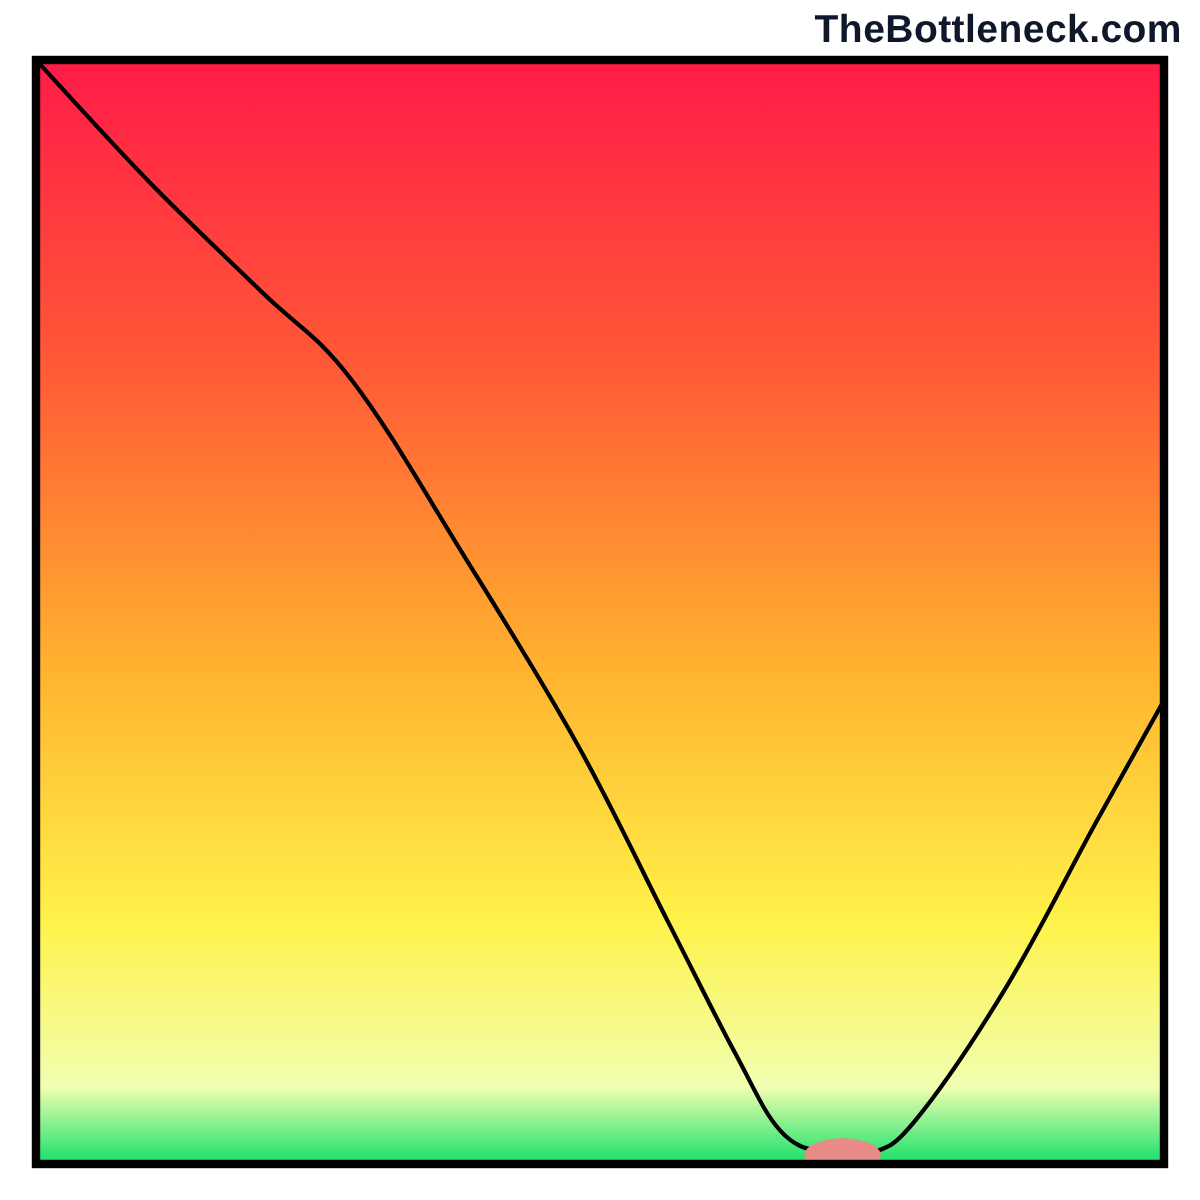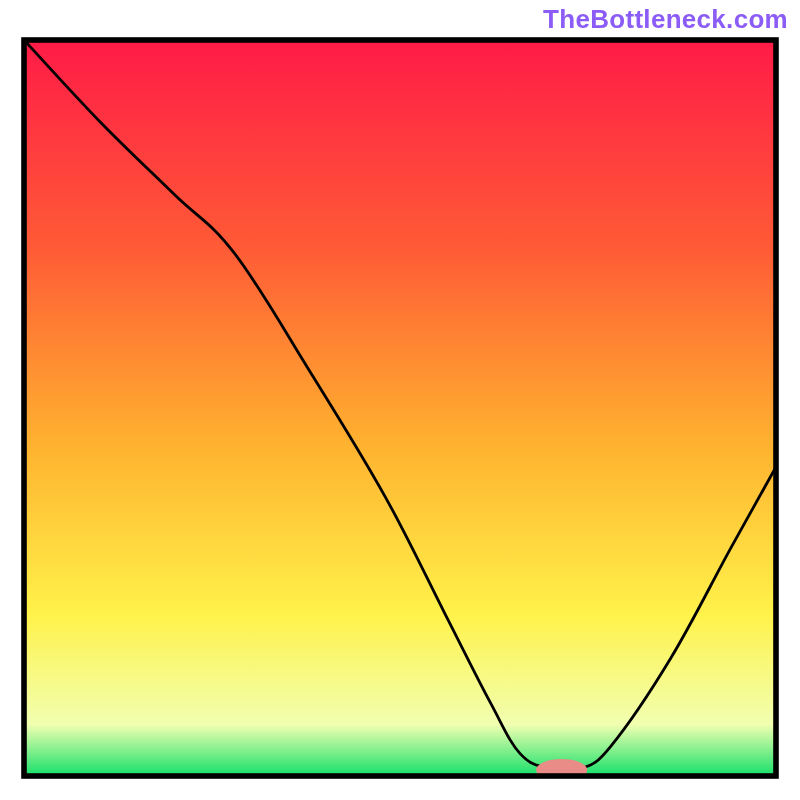--- a/index.html
+++ b/index.html
@@ -5,21 +5,21 @@
   * { margin: 0; padding: 0; box-sizing: border-box; }
   html, body { width: 800px; height: 800px; overflow: hidden; background: #fff; }
   .wrap { position: relative; width: 800px; height: 800px; }
   .watermark {
     position: absolute;
     top: 4px;
     right: 12px;
     font-family: Arial, Helvetica, sans-serif;
     font-size: 26px;
     font-weight: 600;
-    color: #8b5cf6;
+    color: #0f172a;
     letter-spacing: 0.3px;
   }
   svg { display: block; }
 </style>
 </head>
 <body>
 
 <div class="wrap">
   <div class="watermark">TheBottleneck.com</div>
 

